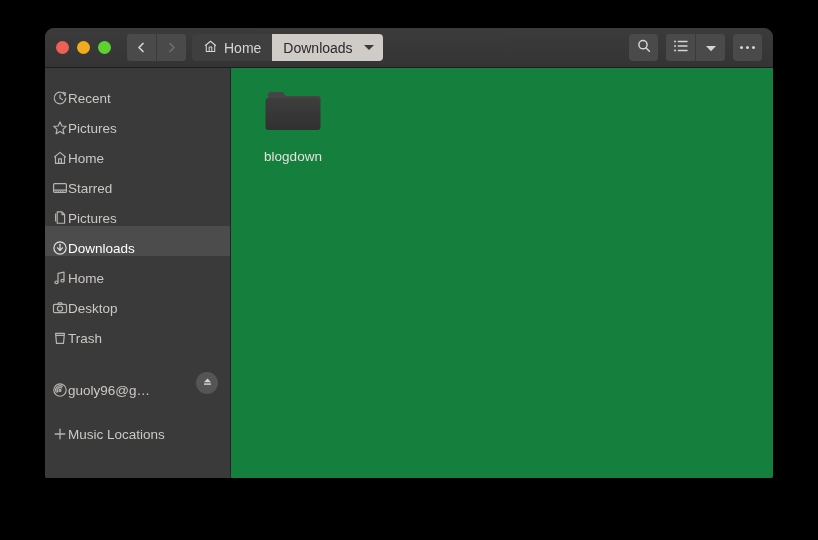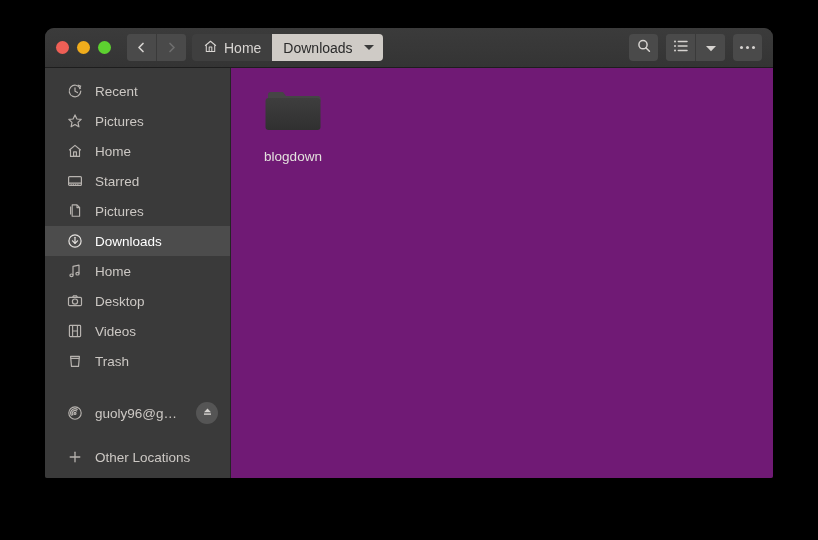--- a/index.html
+++ b/index.html
@@ -174,24 +174,23 @@
     width: 186px;
     background: #3a3a3a;
     border-right: 1px solid #252525;
     box-sizing: border-box;
     padding-top: 8px;
     position: relative;
   }
 
   .side-item {
     display: flex;
-    align-items: center;
+    align-items: flex-end;
     height: 30px;
-    padding-left: 21px;
-    gap: 12px;
+    padding-left: 6px;
     color: #ccc8c4;
     font-size: 13.5px;
     box-sizing: border-box;
   }
   .side-item.selected {
     background: #4c4c4c;
     color: #ffffff;
   }
   .side-item .ic {
     width: 17px;
@@ -217,21 +216,21 @@
     border-radius: 50%;
     background: #555555;
     display: flex;
     align-items: center;
     justify-content: center;
   }
 
   
   .main {
     flex: 1;
-    background: #701a75;
+    background: #15803d;
     position: relative;
     padding: 12px 0 0 14px;
   }
   .filegrid {
     display: flex;
     flex-wrap: wrap;
     gap: 6px;
   }
   .file {
     width: 96px;
@@ -426,31 +425,20 @@
           <span class="ic">
             <svg width="16" height="16" viewBox="0 0 16 16" fill="none" stroke="currentColor" stroke-width="1.2">
               <rect x="1.5" y="4.3" width="13" height="8.4" rx="1.2"></rect>
               <path d="M5.6 4.3 L6.5 2.9 L9.5 2.9 L10.4 4.3"></path>
               <circle cx="8" cy="8.6" r="2.6"></circle>
             </svg>
           </span>
           <span class="lbl">Desktop</span>
         </div>
 
-        <div class="side-item">
-          <span class="ic">
-            <svg width="16" height="16" viewBox="0 0 16 16" fill="none" stroke="currentColor" stroke-width="1.15">
-              <rect x="2.4" y="2.4" width="11.2" height="11.2" rx="0.8"></rect>
-              <line x1="5.6" y1="2.4" x2="5.6" y2="13.6"></line>
-              <line x1="10.4" y1="2.4" x2="10.4" y2="13.6"></line>
-              <line x1="5.6" y1="8" x2="10.4" y2="8"></line>
-            </svg>
-          </span>
-          <span class="lbl">Videos</span>
-        </div>
 
         <div class="side-item">
           <span class="ic">
             <svg width="16" height="16" viewBox="0 0 16 16" fill="none" stroke="currentColor" stroke-width="1.2" stroke-linejoin="round">
               <path d="M3.6 3.4 L12.4 3.4 L11.5 13.4 L4.5 13.4 Z"></path>
               <line x1="3.6" y1="5.4" x2="12.4" y2="5.4"></line>
             </svg>
           </span>
           <span class="lbl">Trash</span>
         </div>
@@ -479,21 +467,21 @@
 
         <div class="side-gap"></div>
 
         <div class="side-item">
           <span class="ic">
             <svg width="16" height="16" viewBox="0 0 16 16" stroke="currentColor" stroke-width="1.3" stroke-linecap="round">
               <line x1="8" y1="3.2" x2="8" y2="12.8"></line>
               <line x1="3.2" y1="8" x2="12.8" y2="8"></line>
             </svg>
           </span>
-          <span class="lbl">Other Locations</span>
+          <span class="lbl">Music Locations</span>
         </div>
       </div>
 
       <div class="main">
         <div class="filegrid">
 
           <div class="file">
             <span>
               <svg width="62" height="50" viewBox="0 0 62 50">
                 <defs>

